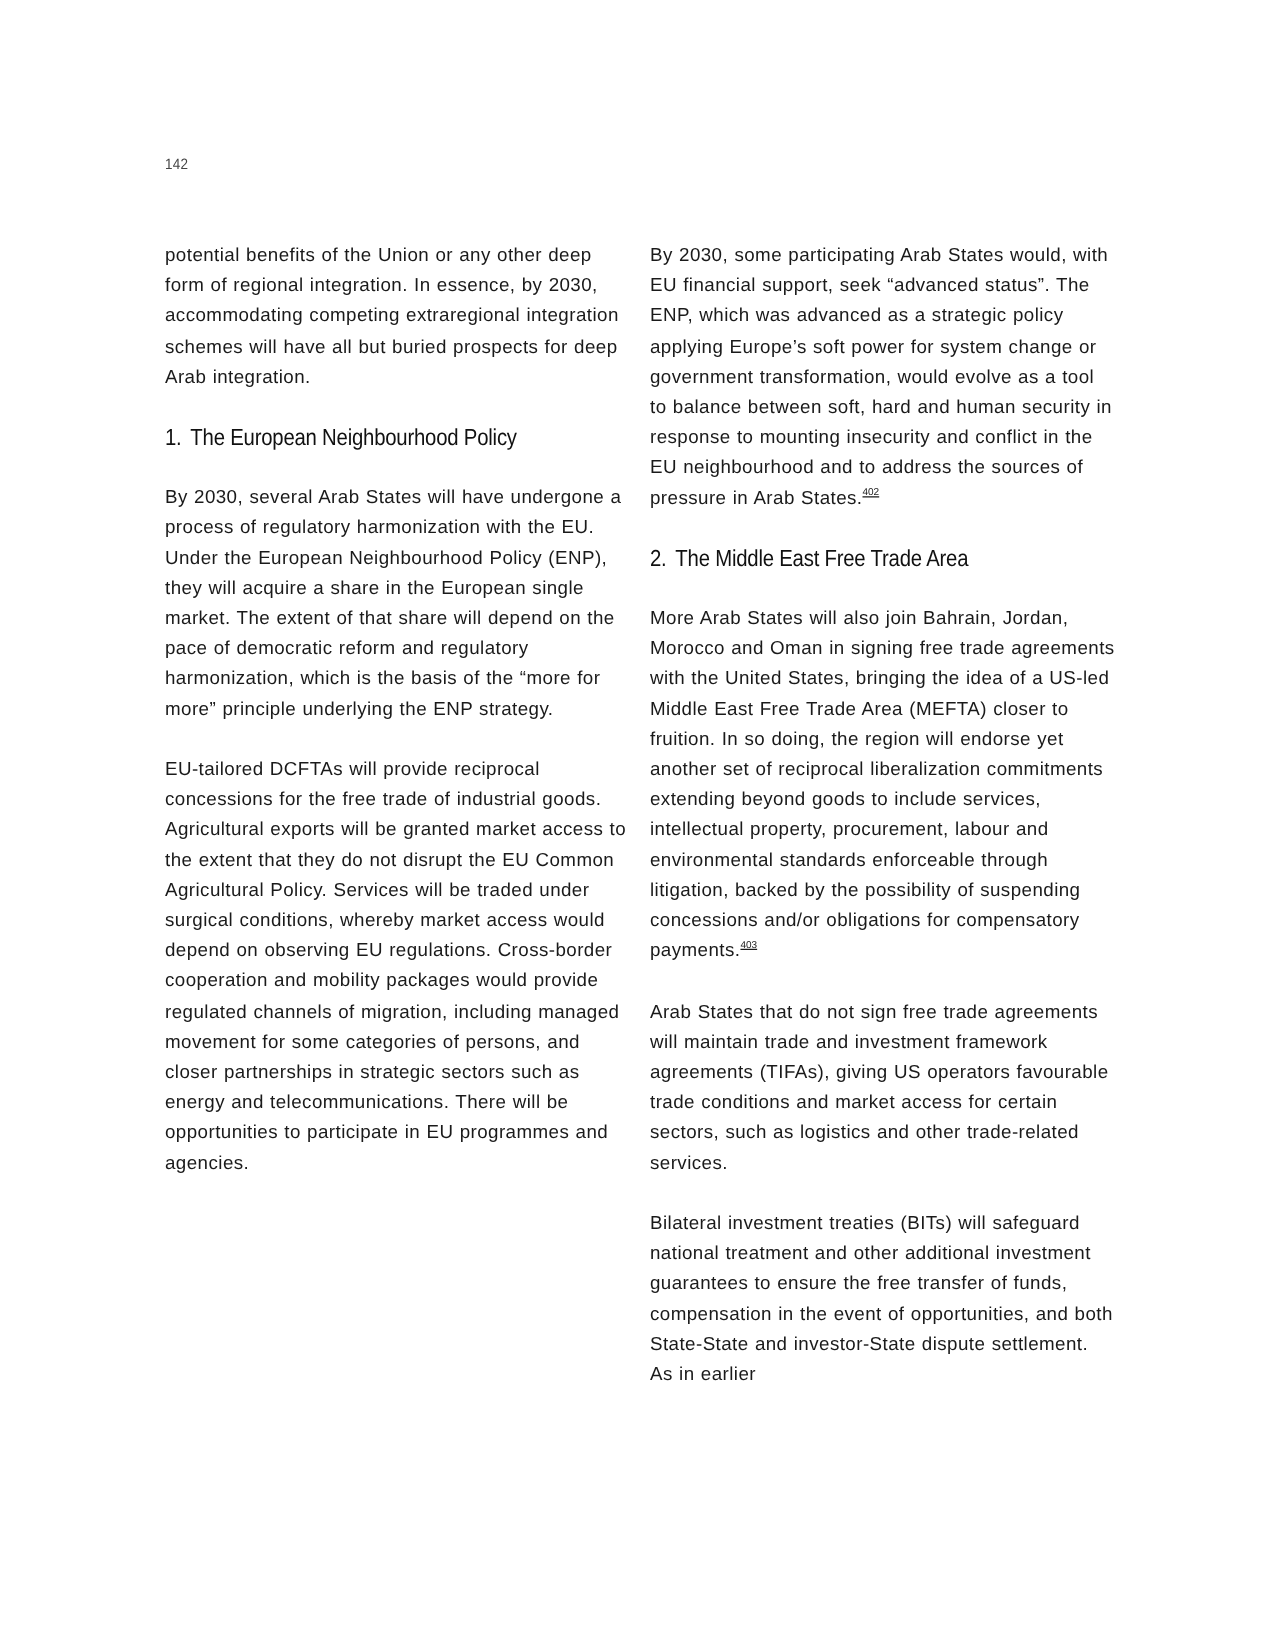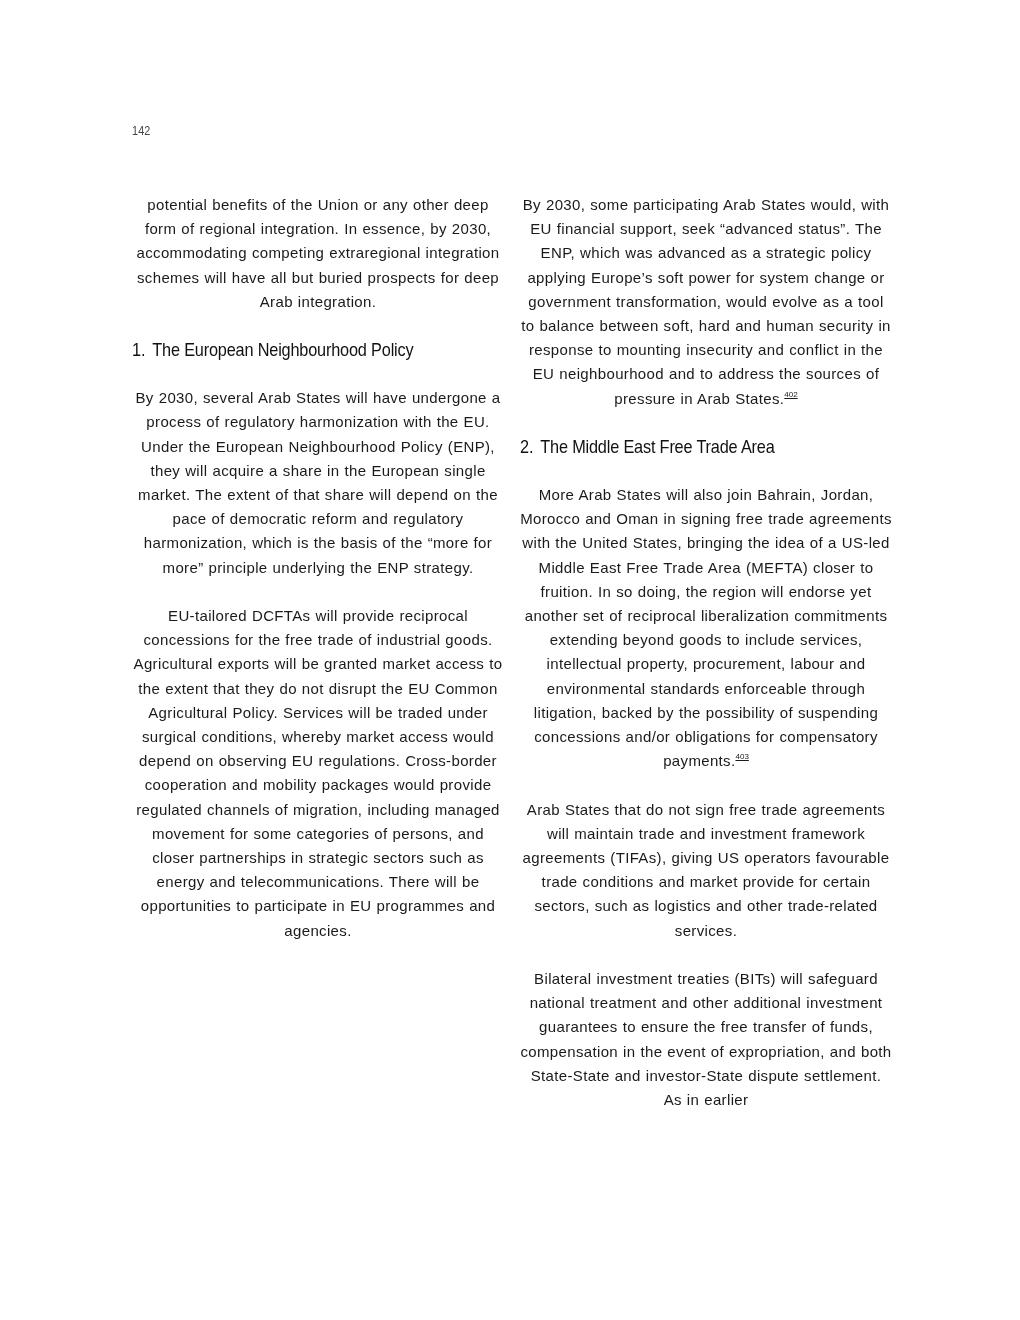--- a/index.html
+++ b/index.html
@@ -31,21 +31,20 @@
       width: 372px;
     }
     .col-left { left: 132px; }
     .col-right { left: 520px; }
     p {
       margin: 0 0 24.2px 0;
       font-size: 15px;
       line-height: 24.2px;
       letter-spacing: 0.35px;
       word-spacing: 0.5px;
-      text-align: center;
     }
     h2 {
       margin: 0 0 24px 0;
       font-size: 18.5px;
       line-height: 24px;
       font-weight: normal;
       letter-spacing: -0.2px;
       transform: scaleX(0.88);
       transform-origin: left;
       white-space: nowrap;
@@ -83,15 +82,15 @@
 
 <div class="column col-right">
   <p><span>By 2030, some participating Arab States would, with EU financial support, seek “advanced status”. The ENP, which was advanced as a strategic policy applying Europe’s soft power for system change or government transformation, would evolve as a tool to balance between soft, hard and human security in response to mounting insecurity and conflict in the EU neighbourhood and to address the sources of pressure in Arab States.</span><sup>402</sup></p>
 
   <h2>
     <span class="num">2.</span><span>The Middle East Free Trade Area</span>
   </h2>
 
   <p><span>More Arab States will also join Bahrain, Jordan, Morocco and Oman in signing free trade agreements with the United States, bringing the idea of a US-led Middle East Free Trade Area (MEFTA) closer to fruition. In so doing, the region will endorse yet another set of reciprocal liberalization commitments extending beyond goods to include services, intellectual property, procurement, labour and environmental standards enforceable through litigation, backed by the possibility of suspending concessions and/or obligations for compensatory payments.</span><sup>403</sup></p>
 
-  <p>Arab States that do not sign free trade agreements will maintain trade and investment framework agreements (TIFAs), giving US operators favourable trade conditions and market provide for certain sectors, such as logistics and other trade-related services.</p>
-  <p>Bilateral investment treaties (BITs) will safeguard national treatment and other additional investment guarantees to ensure the free transfer of funds, compensation in the event of expropriation, and both State-State and investor-State dispute settlement. As in earlier</p>
+  <p>Arab States that do not sign free trade agreements will maintain trade and investment framework agreements (TIFAs), giving US operators favourable trade conditions and market access for certain sectors, such as logistics and other trade-related services.</p>
+  <p>Bilateral investment treaties (BITs) will safeguard national treatment and other additional investment guarantees to ensure the free transfer of funds, compensation in the event of opportunities, and both State-State and investor-State dispute settlement. As in earlier</p>
 </div>
 
 </body></html>

